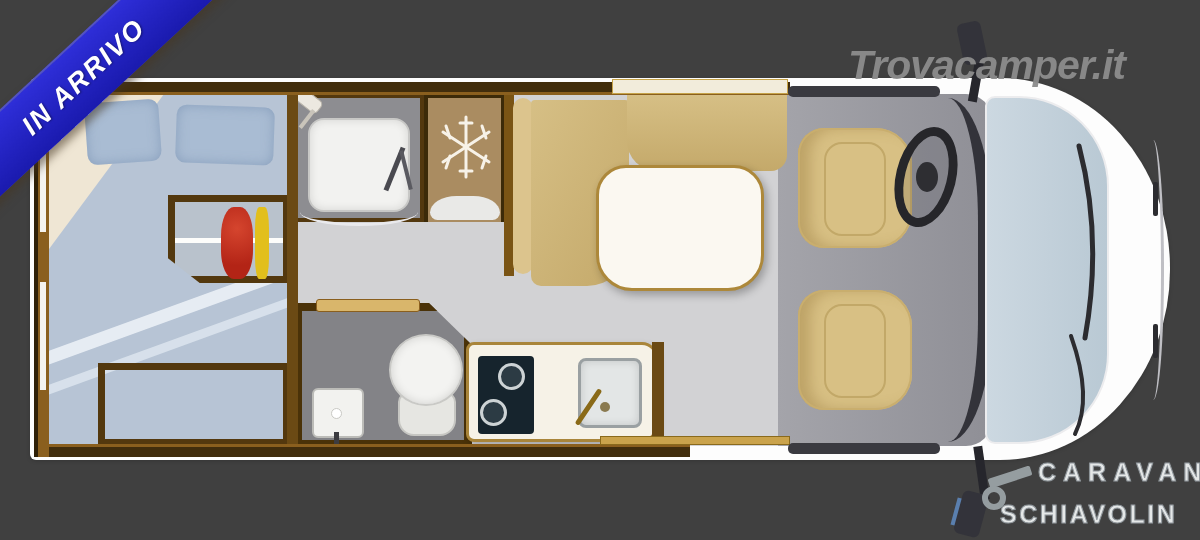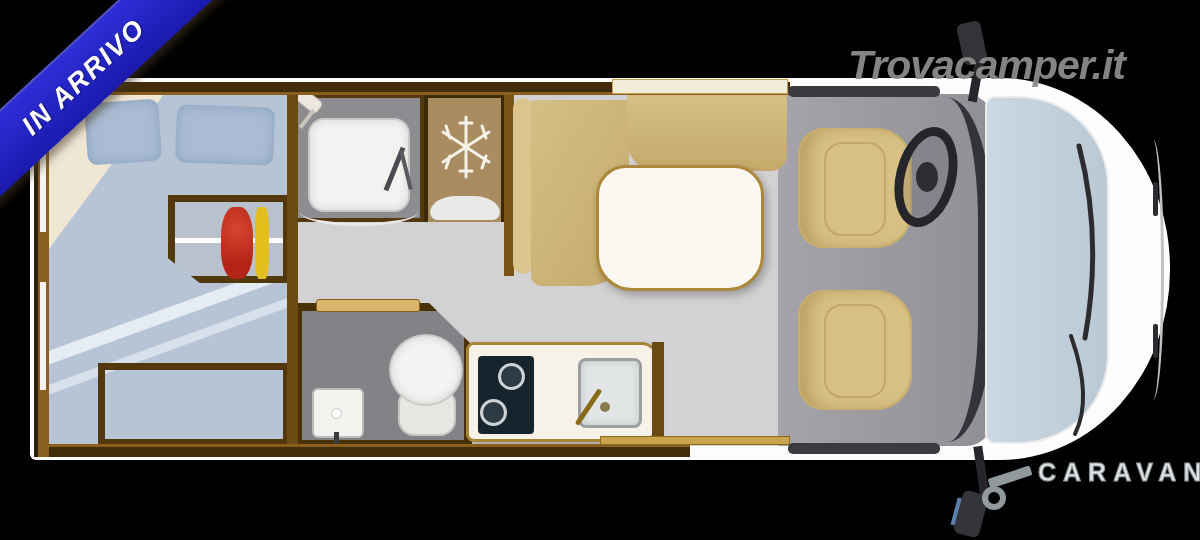--- a/index.html
+++ b/index.html
@@ -1,16 +1,16 @@
 <!DOCTYPE html>
 <html><head>
 <meta charset="utf-8">
 <style>
   html,body{margin:0;padding:0;background:#fff;}
-  #stage{position:relative;width:1200px;height:540px;background:#000000;overflow:hidden;
+  #stage{position:relative;width:1200px;height:540px;background:#404040;overflow:hidden;
          font-family:"Liberation Sans",sans-serif;}
   #stage *{position:absolute;box-sizing:border-box;}
 
   
   .veh-body{left:30px;top:78px;width:1140px;height:382px;background:#fdfdfd;
             border-radius:6px 170px 170px 6px / 6px 190px 190px 6px;
             box-shadow:0 1px 4px rgba(0,0,0,.18);}
   .hab-floor{left:48px;top:94px;width:732px;height:352px;background:#d2d2d4;}
   .cab-floor{left:778px;top:94px;width:214px;height:352px;
              background:linear-gradient(90deg,#a4a4aa,#8f8f96);border-radius:0 26px 26px 0;}
@@ -291,19 +291,20 @@
 
   <div class="dealer">
     <div class="dealer-mark-bar"></div>
     <div class="dealer-mark-circle"></div>
     <div class="dealer-line1">CARAVAN</div>
     <div class="dealer-flag">
       <span class="flag-green"></span>
       <span class="flag-white"></span>
       <span class="flag-red"></span>
     </div>
+    <div class="dealer-line2">SCHIAVOLIN</div>
   </div>
 
   <div class="ribbon">
     <span>IN ARRIVO</span>
   </div>
 
 </div>
 
 </body></html>

